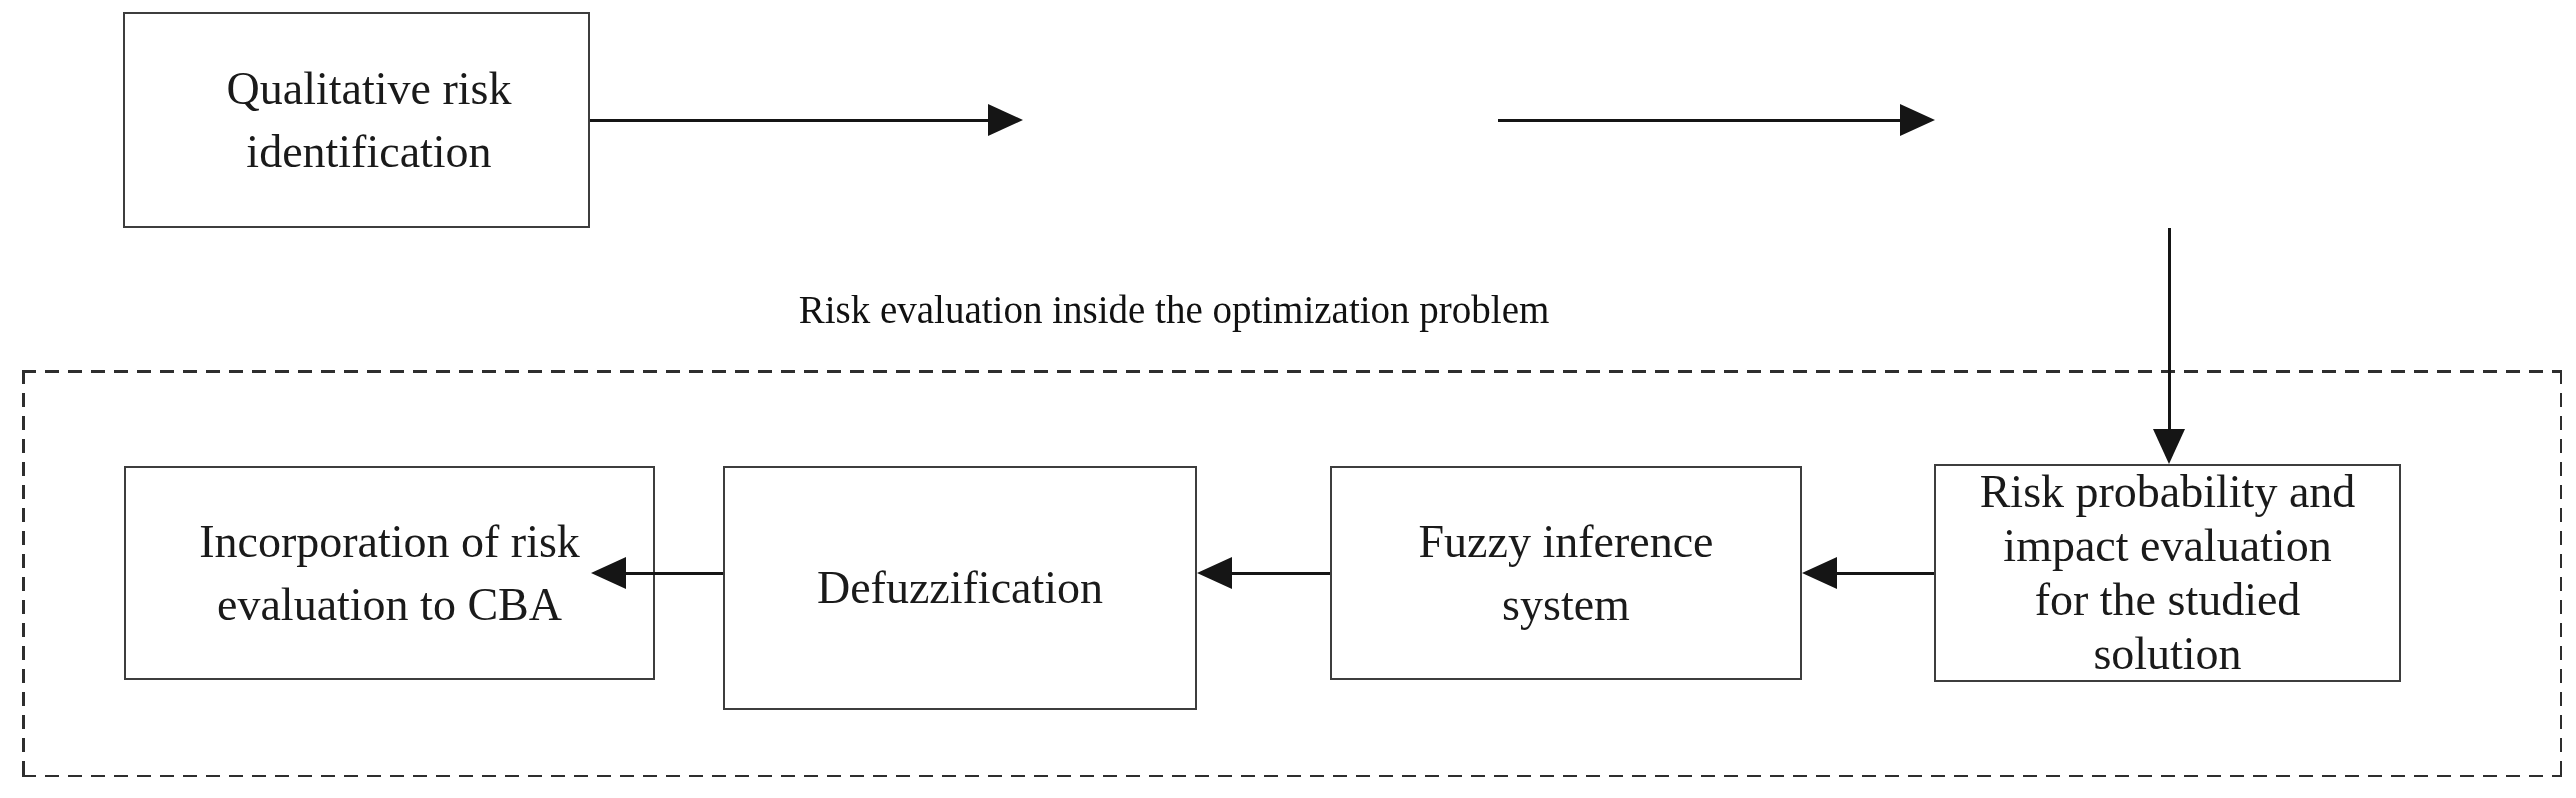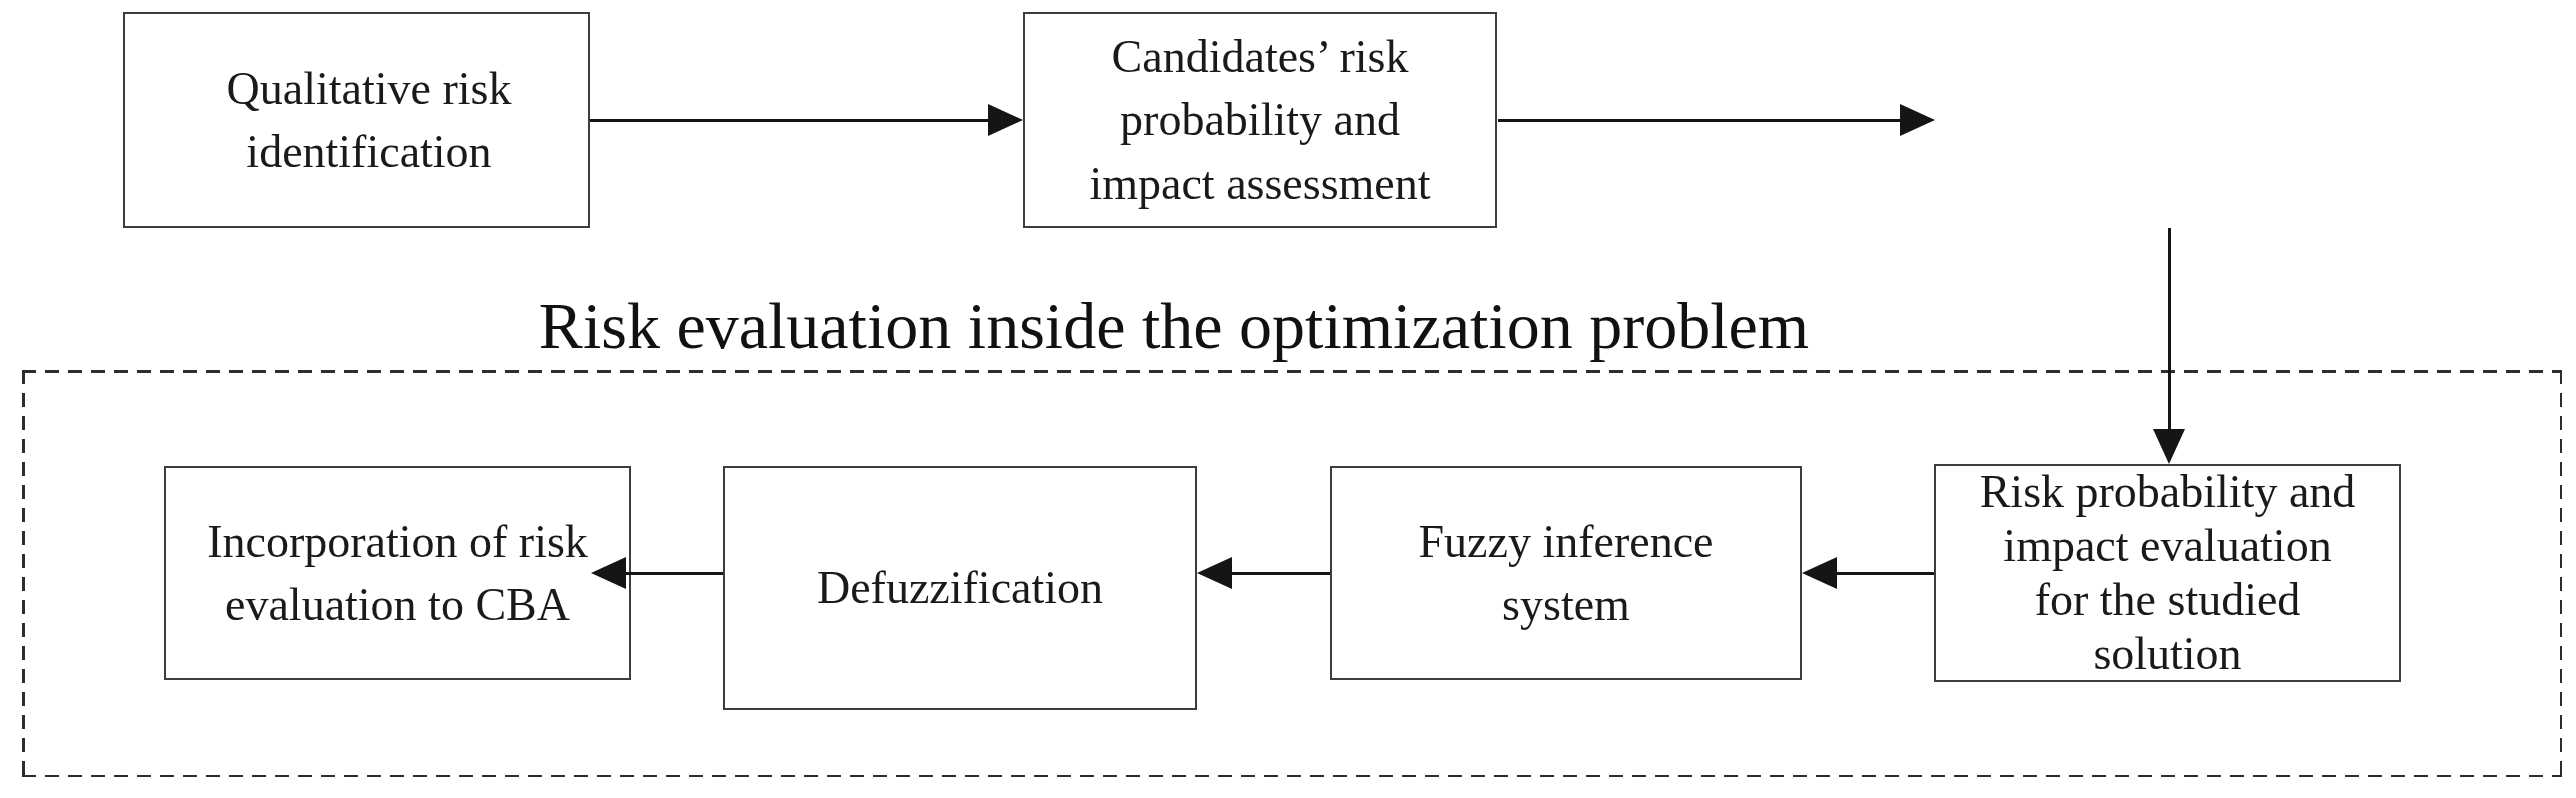--- a/index.html
+++ b/index.html
@@ -19,21 +19,21 @@
     border-top:16px solid transparent;border-bottom:16px solid transparent;
     border-left:35px solid #151515;}
   .head-left{position:absolute;width:0;height:0;
     border-top:16px solid transparent;border-bottom:16px solid transparent;
     border-right:35px solid #151515;}
   .head-down{position:absolute;width:0;height:0;
     border-left:16px solid transparent;border-right:16px solid transparent;
     border-top:35px solid #151515;}
   .group-title{
     position:absolute;top:288px;left:0;width:2348px;text-align:center;
-    font-size:66px;line-height:1.15;color:#111111;
+    font-size:39px;line-height:1.15;color:#111111;
   }
   .dashed-group{position:absolute;left:22px;top:370px;width:2540px;height:407px;}
   .dash-h{position:absolute;height:2.5px;width:100%;
     background:repeating-linear-gradient(to right,#2e2e2e 0 13.7px,transparent 13.7px 23px);}
   .dash-v{position:absolute;width:2.5px;height:100%;
     background:repeating-linear-gradient(to bottom,#2e2e2e 0 13.7px,transparent 13.7px 23px);}
   .dash-top{top:0;left:0;}
   .dash-bottom{bottom:0;left:0;}
   .dash-left{top:0;left:0;}
   .dash-right{top:0;right:0;}
@@ -41,23 +41,20 @@
 </style>
 </head>
 <body>
 
 <div id="canvas">
 
   <div class="node" style="left:123px;top:12px;width:467px;height:216px;padding-left:25px;">
     <span class="lbl" style="max-width:399px;">Qualitative risk identification</span>
   </div>
 
-  <div class="node" style="left:1023px;top:12px;width:474px;height:216px;">
-    <span class="lbl" style="max-width:374px;">Candidates’ risk probability and impact assessment</span>
-  </div>
 
 
   <div>
     <div class="arrow-line" style="left:590px;top:119px;width:399px;height:3.1px;"></div>
     <div class="head-right" style="left:988px;top:104px;"></div>
   </div>
 
   <div>
     <div class="arrow-line" style="left:1498px;top:119px;width:402px;height:3.1px;"></div>
     <div class="head-right" style="left:1900px;top:104px;"></div>
@@ -70,21 +67,21 @@
     <div class="dash-h dash-bottom"></div>
     <div class="dash-v dash-left"></div>
     <div class="dash-v dash-right"></div>
   </div>
 
   <div>
     <div class="arrow-line" style="left:2168px;top:228px;width:3.1px;height:201px;"></div>
     <div class="head-down" style="left:2153px;top:429px;"></div>
   </div>
 
-  <div class="node" style="left:124px;top:466px;width:467px;height:214px;margin-left:40px;">
+  <div class="node" style="left:124px;top:466px;width:531px;height:214px;">
     <span class="lbl" style="max-width:412px;">Incorporation of risk evaluation to CBA</span>
   </div>
 
   <div class="node" style="left:723px;top:466px;width:474px;height:244px;">
     <span class="lbl" style="max-width:437px;">Defuzzification</span>
   </div>
 
   <div class="node" style="left:1330px;top:466px;width:472px;height:214px;">
     <span class="lbl" style="max-width:374px;">Fuzzy inference system</span>
   </div>

